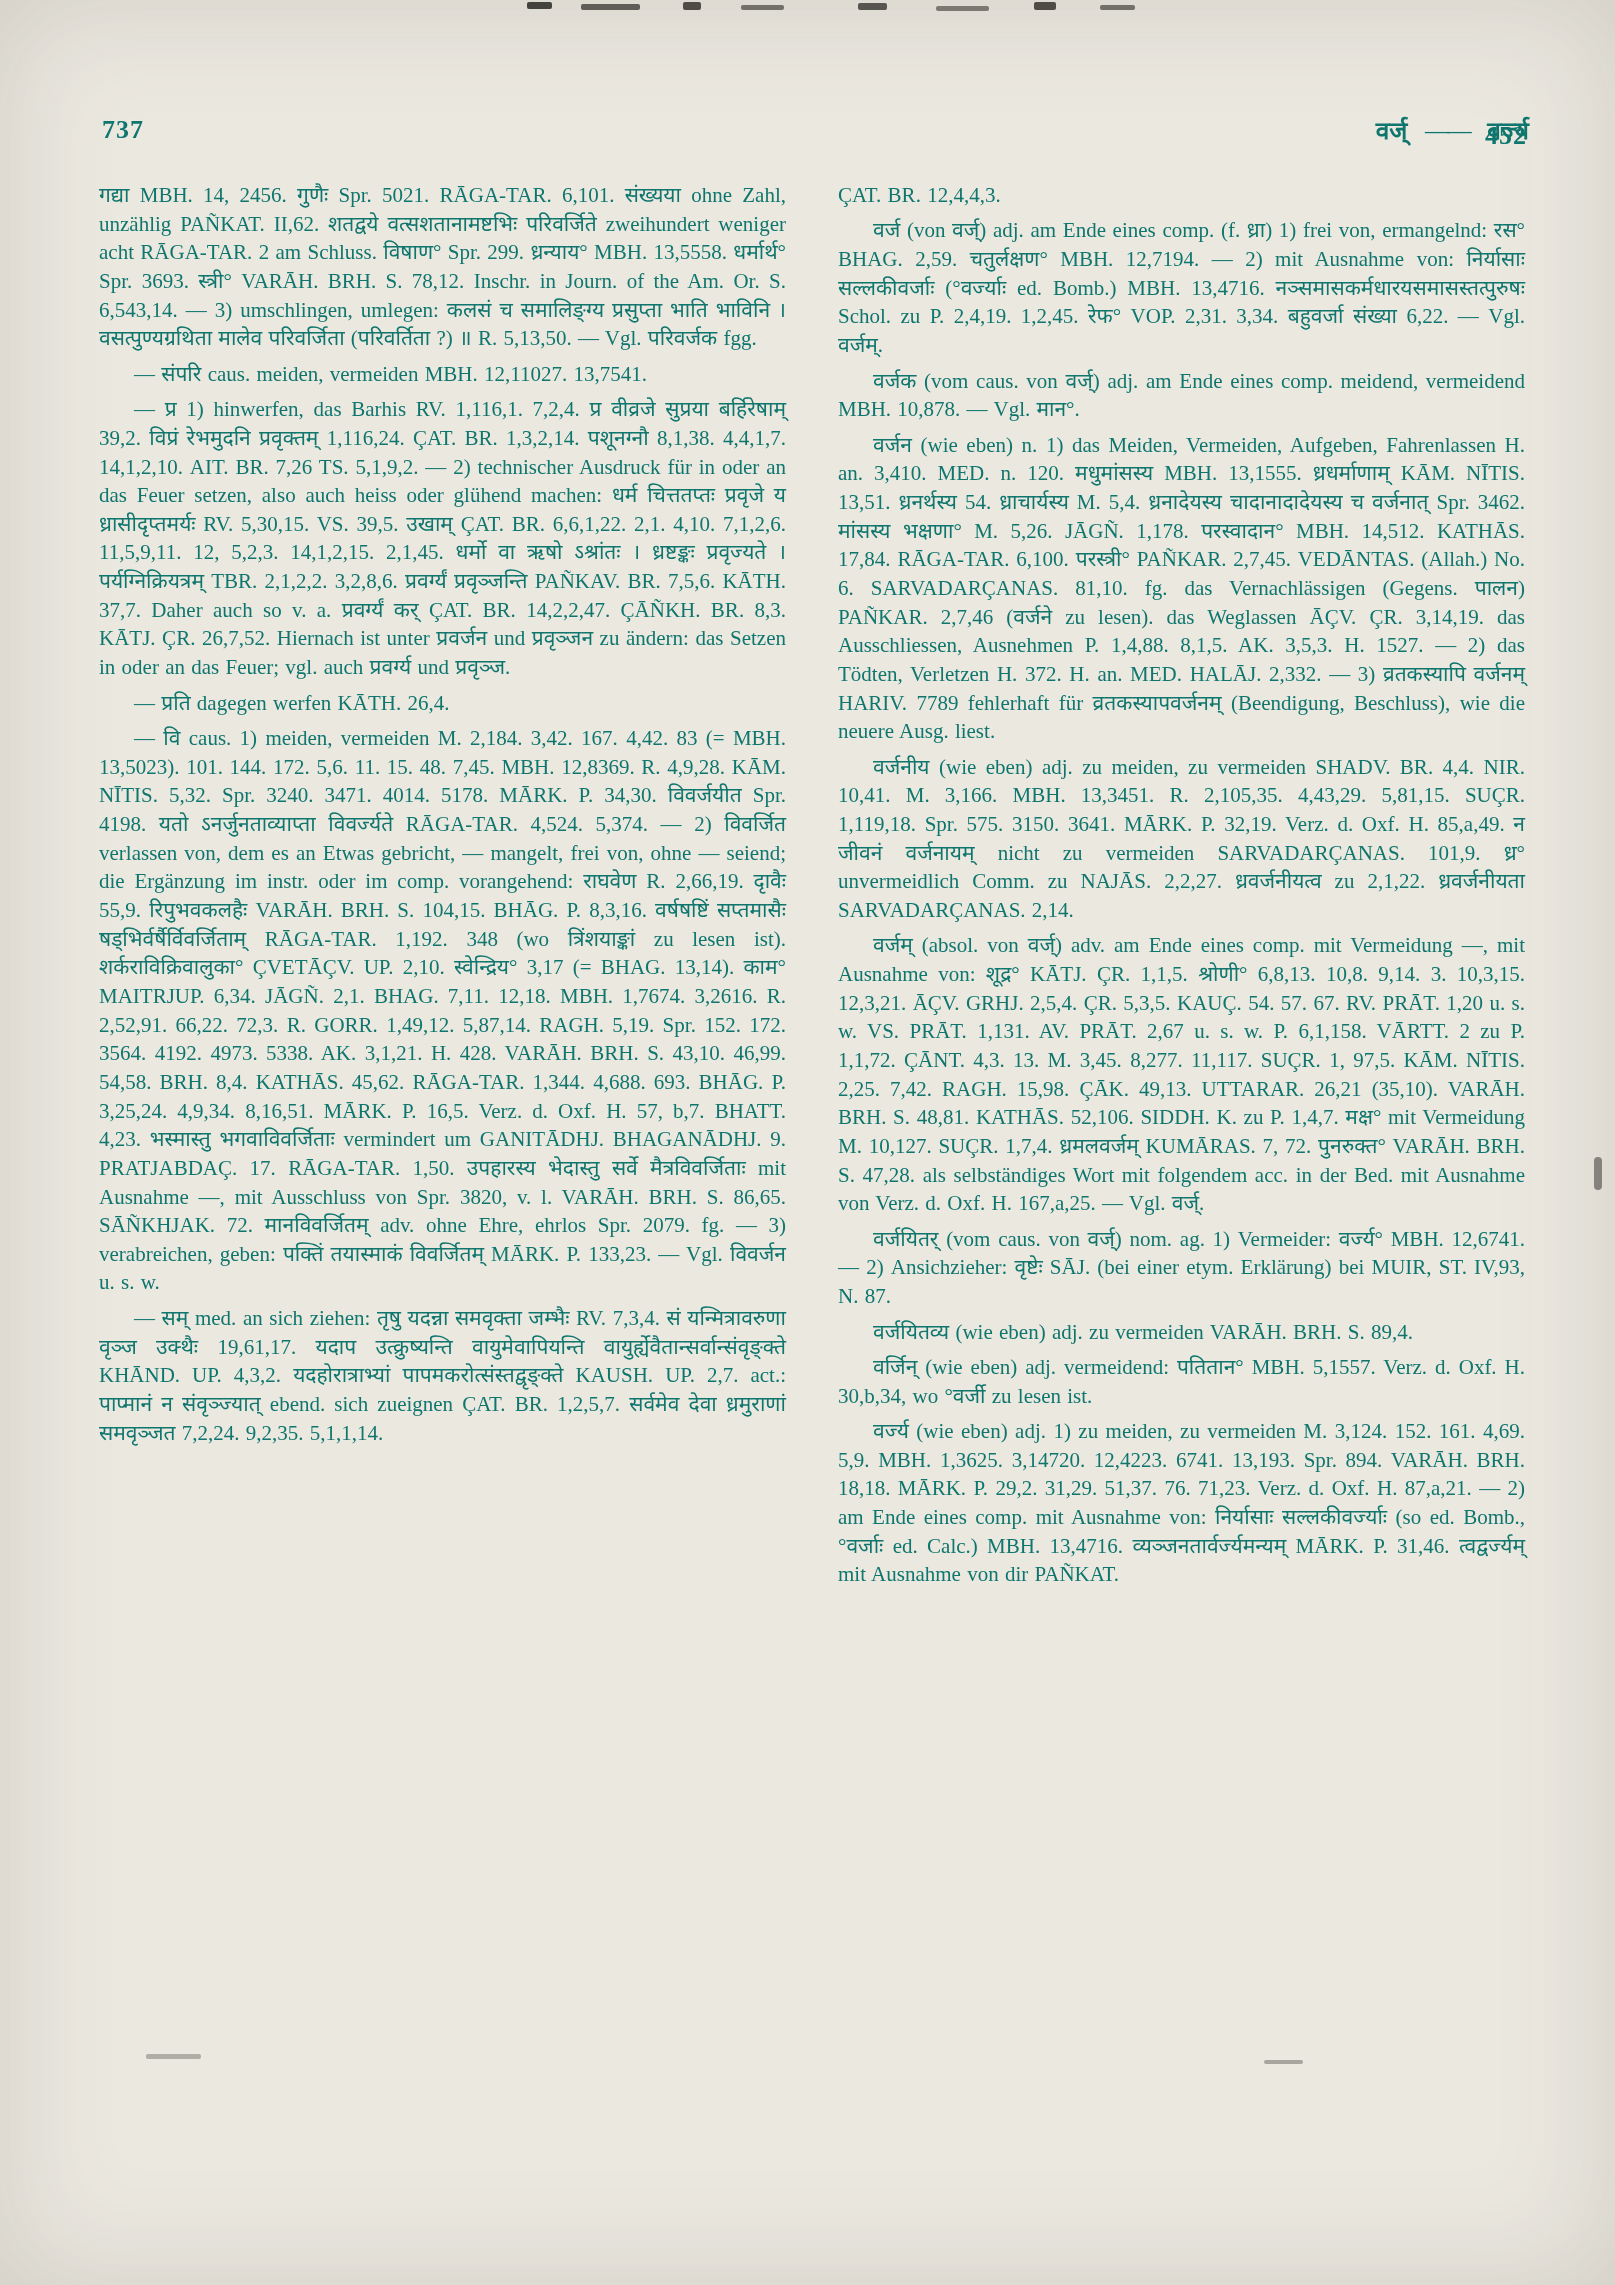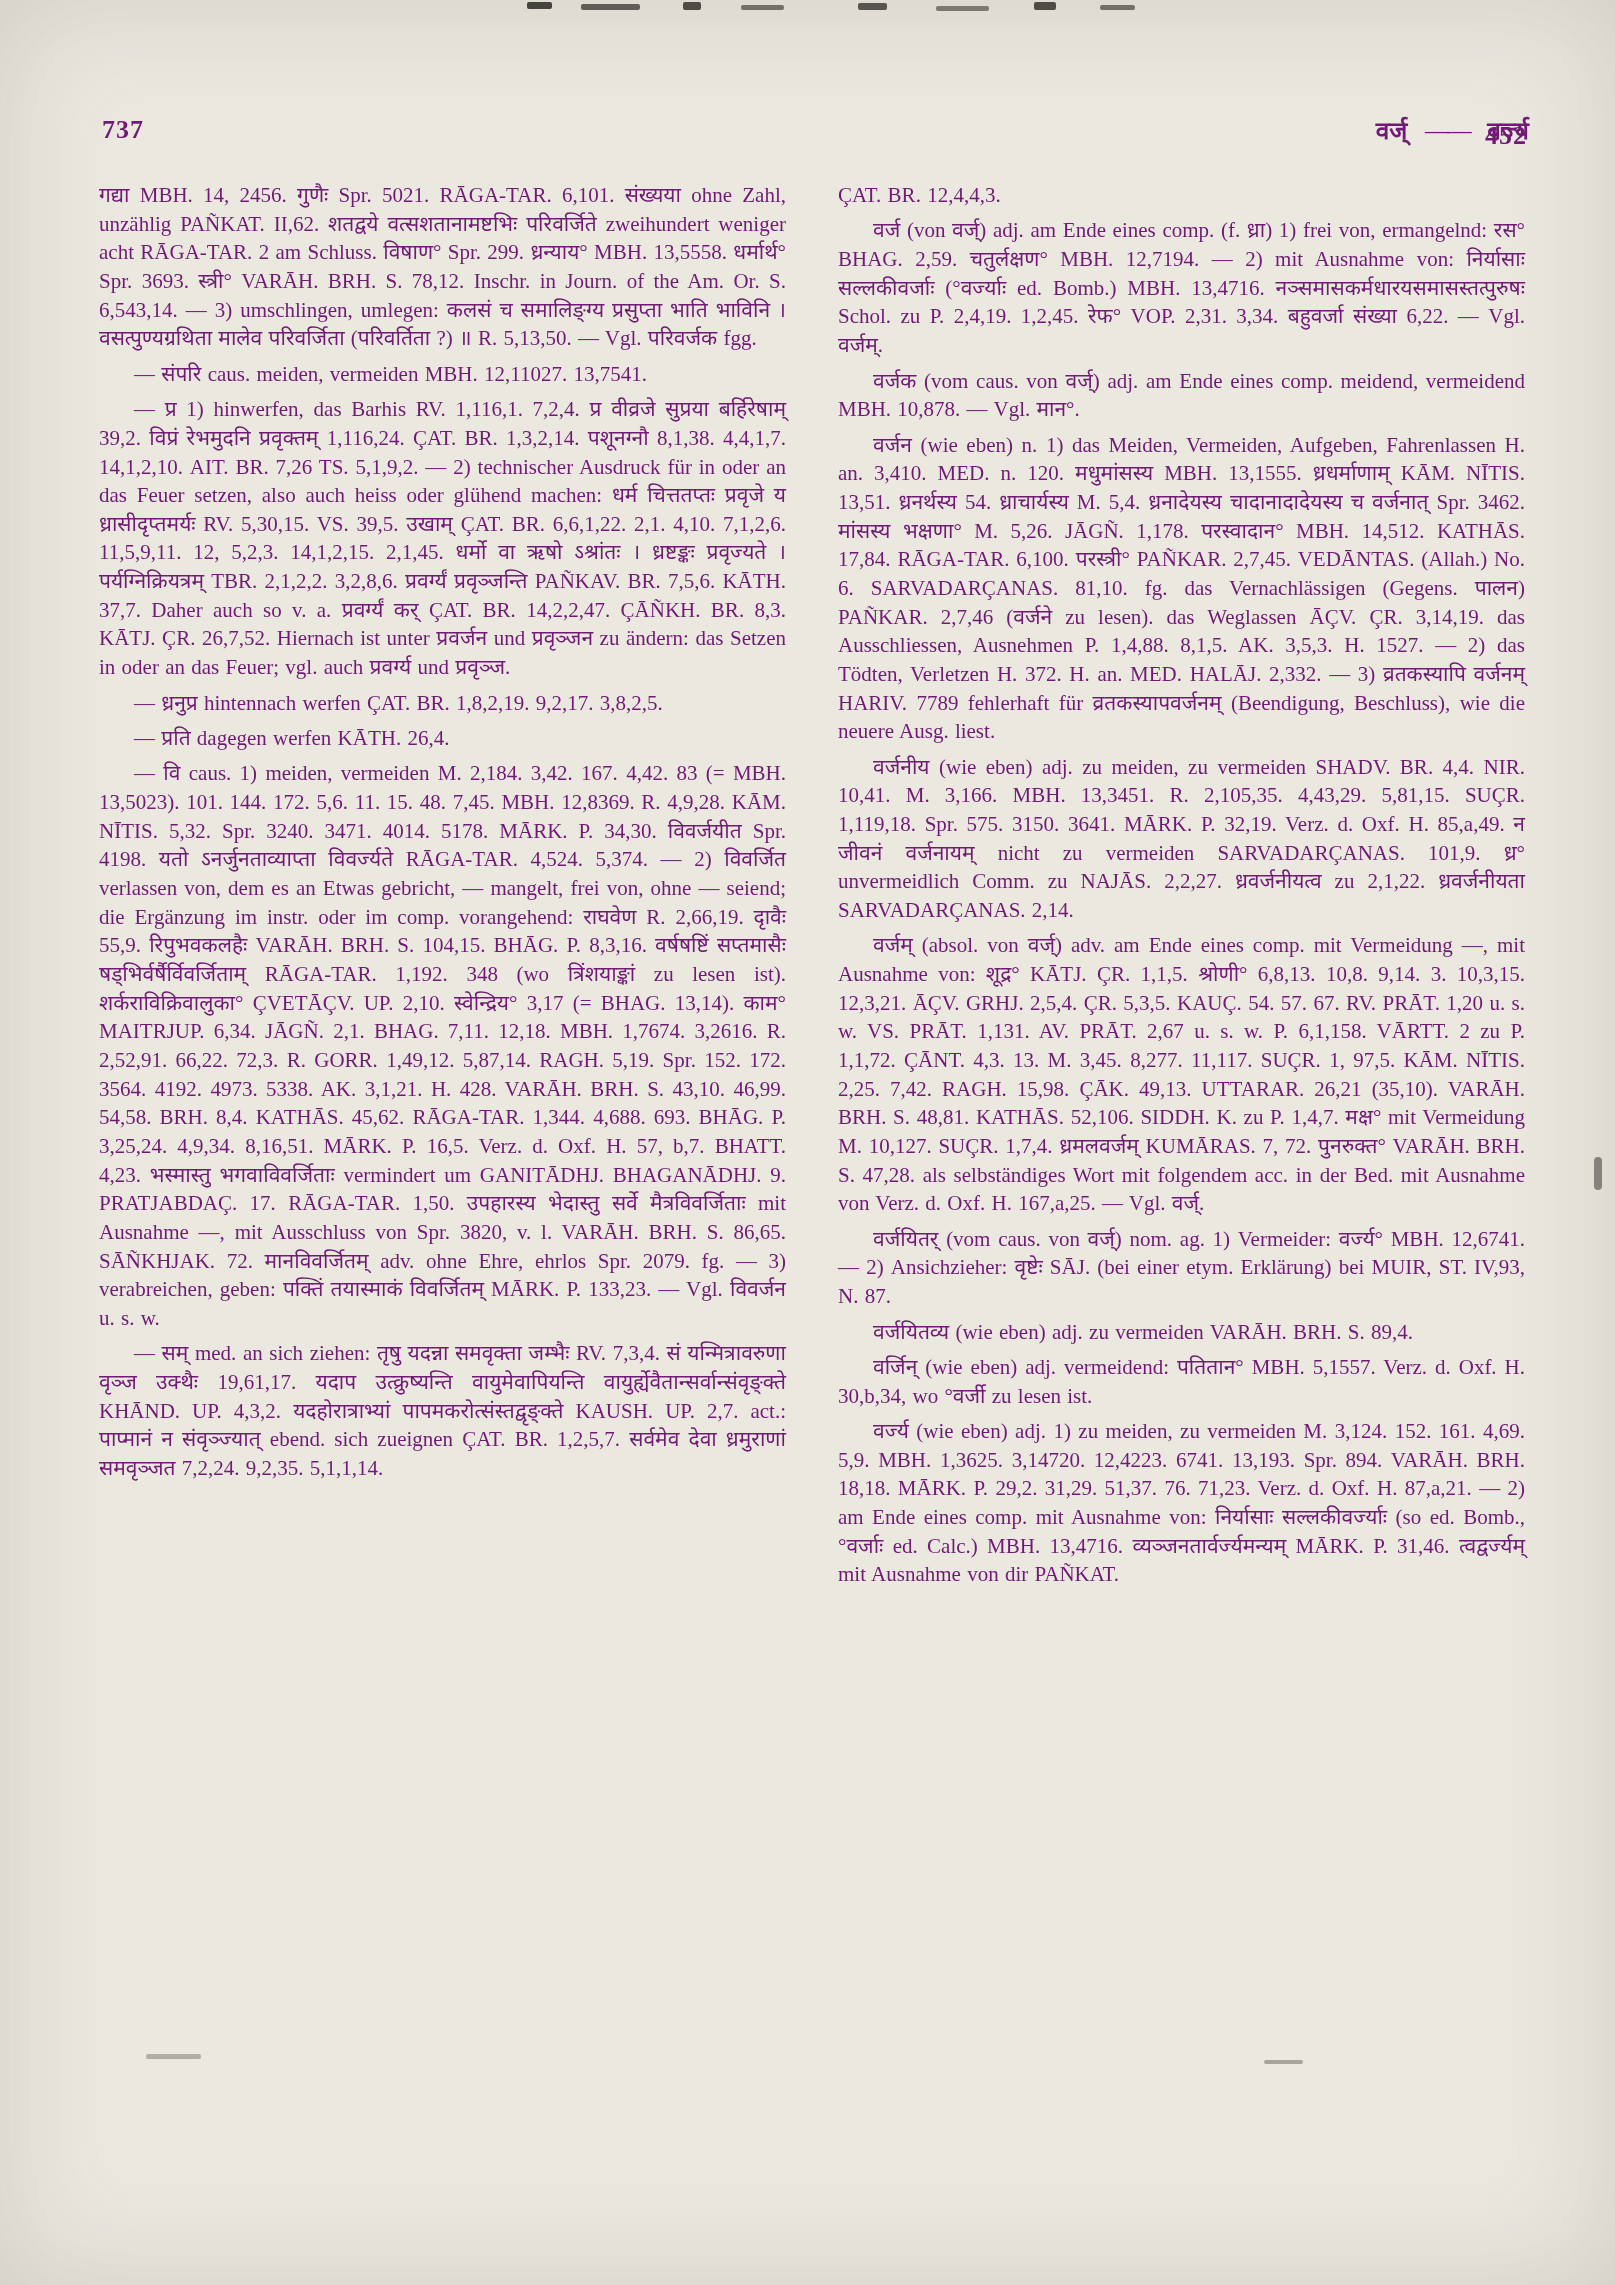--- a/index.html
+++ b/index.html
@@ -3,21 +3,21 @@
 <meta charset="utf-8">
 <style>
   html,body { margin:0; padding:0; background:#b8b4aa; }
   .page {
     position:relative;
     width:1615px; height:2286px;
     margin:0 auto;
     background:#ebe8e0;
     box-shadow: inset 0 0 117px rgba(90,85,70,.18);
     font-family:"Liberation Serif", serif;
-    color:#701a75;
+    color:#0f766e;
     overflow:hidden;
   }
   
   .header { position:absolute; top:109px; left:98px; right:86px; height:47px; }
   .pageno { font-size:26px; font-weight:bold; letter-spacing:1px; }
   .pageno.left  { position:absolute; left:3.9px; top:5.9px; }
   .pageno.right { position:absolute; right:2px; top:11.7px; }
   .heading {
     position:absolute; left:0; right:0; top:3.9px;
     text-align:right; font-size:24.4px; font-weight:bold;
@@ -75,21 +75,20 @@
       <span>वर्ज्</span><span class="sep">——</span><span>वर्ज्य</span>
     </div>
     <div class="pageno right">452</div>
   </div>
 
   <div class="columns">
     <div class="col">
         <p class="para noindent">गद्या MBH. 14, 2456. गुणैः Spr. 5021. RĀGA-TAR. 6,101. संख्यया ohne Zahl, unzählig PAÑKAT. II,62. शतद्वये वत्सशतानामष्टभिः परिवर्जिते zweihundert weniger acht RĀGA-TAR. 2 am Schluss. विषाण° Spr. 299. ध्रन्याय° MBH. 13,5558. धर्मार्थ° Spr. 3693. स्त्री° VARĀH. BRH. S. 78,12. Inschr. in Journ. of the Am. Or. S. 6,543,14. — 3) umschlingen, umlegen: कलसं च समालिङ्ग्य प्रसुप्ता भाति भाविनि । वसत्पुण्यग्रथिता मालेव परिवर्जिता (परिवर्तिता ?) ॥ R. 5,13,50. — Vgl. परिवर्जक fgg.</p>
         <p class="para">— संपरि caus. meiden, vermeiden MBH. 12,11027. 13,7541.</p>
         <p class="para">— प्र 1) hinwerfen, das Barhis RV. 1,116,1. 7,2,4. प्र वीव्रजे सुप्रया बर्हिरेषाम् 39,2. विप्रं रेभमुदनि प्रवृक्तम् 1,116,24. ÇAT. BR. 1,3,2,14. पशूनग्नौ 8,1,38. 4,4,1,7. 14,1,2,10. AIT. BR. 7,26 TS. 5,1,9,2. — 2) technischer Ausdruck für in oder an das Feuer setzen, also auch heiss oder glühend machen: धर्म चित्ततप्तः प्रवृजे य ध्रासीदृप्तमर्यः RV. 5,30,15. VS. 39,5. उखाम् ÇAT. BR. 6,6,1,22. 2,1. 4,10. 7,1,2,6. 11,5,9,11. 12, 5,2,3. 14,1,2,15. 2,1,45. धर्मो वा ऋषो ऽश्रांतः । ध्रष्टङ्कः प्रवृज्यते । पर्यग्निक्रियत्रम् TBR. 2,1,2,2. 3,2,8,6. प्रवर्ग्यं प्रवृञ्जन्ति PAÑKAV. BR. 7,5,6. KĀTH. 37,7. Daher auch so v. a. प्रवर्ग्यं कर् ÇAT. BR. 14,2,2,47. ÇĀÑKH. BR. 8,3. KĀTJ. ÇR. 26,7,52. Hiernach ist unter प्रवर्जन und प्रवृञ्जन zu ändern: das Setzen in oder an das Feuer; vgl. auch प्रवर्ग्य und प्रवृञ्ज.</p>
-        <p class="para">— ध्रनुप्र hintennach werfen ÇAT. BR. 1,8,2,19. 9,2,17. 3,8,2,5.</p>
         <p class="para">— प्रति dagegen werfen KĀTH. 26,4.</p>
         <p class="para">— वि caus. 1) meiden, vermeiden M. 2,184. 3,42. 167. 4,42. 83 (= MBH. 13,5023). 101. 144. 172. 5,6. 11. 15. 48. 7,45. MBH. 12,8369. R. 4,9,28. KĀM. NĪTIS. 5,32. Spr. 3240. 3471. 4014. 5178. MĀRK. P. 34,30. विवर्जयीत Spr. 4198. यतो ऽनर्जुनताव्याप्ता विवर्ज्यते RĀGA-TAR. 4,524. 5,374. — 2) विवर्जित verlassen von, dem es an Etwas gebricht, — mangelt, frei von, ohne — seiend; die Ergänzung im instr. oder im comp. vorangehend: राघवेण R. 2,66,19. दृावैः 55,9. रिपुभवकलहैः VARĀH. BRH. S. 104,15. BHĀG. P. 8,3,16. वर्षषष्टिं सप्तमासैः षड्भिर्वर्षैर्विवर्जिताम् RĀGA-TAR. 1,192. 348 (wo त्रिंशयाङ्कां zu lesen ist). शर्कराविक्रिवालुका° ÇVETĀÇV. UP. 2,10. स्वेन्द्रिय° 3,17 (= BHAG. 13,14). काम° MAITRJUP. 6,34. JĀGÑ. 2,1. BHAG. 7,11. 12,18. MBH. 1,7674. 3,2616. R. 2,52,91. 66,22. 72,3. R. GORR. 1,49,12. 5,87,14. RAGH. 5,19. Spr. 152. 172. 3564. 4192. 4973. 5338. AK. 3,1,21. H. 428. VARĀH. BRH. S. 43,10. 46,99. 54,58. BRH. 8,4. KATHĀS. 45,62. RĀGA-TAR. 1,344. 4,688. 693. BHĀG. P. 3,25,24. 4,9,34. 8,16,51. MĀRK. P. 16,5. Verz. d. Oxf. H. 57, b,7. BHATT. 4,23. भस्मास्तु भगवाविवर्जिताः vermindert um GANITĀDHJ. BHAGANĀDHJ. 9. PRATJABDAÇ. 17. RĀGA-TAR. 1,50. उपहारस्य भेदास्तु सर्वे मैत्रविवर्जिताः mit Ausnahme —, mit Ausschluss von Spr. 3820, v. l. VARĀH. BRH. S. 86,65. SĀÑKHJAK. 72. मानविवर्जितम् adv. ohne Ehre, ehrlos Spr. 2079. fg. — 3) verabreichen, geben: पक्तिं तयास्माकं विवर्जितम् MĀRK. P. 133,23. — Vgl. विवर्जन u. s. w.</p>
         <p class="para">— सम् med. an sich ziehen: तृषु यदन्ना समवृक्ता जम्भैः RV. 7,3,4. सं यन्मित्रावरुणा वृञ्ज उक्थैः 19,61,17. यदाप उत्क्रुष्यन्ति वायुमेवापियन्ति वायुर्ह्येवैतान्सर्वान्संवृङ्क्ते KHĀND. UP. 4,3,2. यदहोरात्राभ्यां पापमकरोत्संस्तद्वृङ्क्ते KAUSH. UP. 2,7. act.: पाप्मानं न संवृञ्ज्यात् ebend. sich zueignen ÇAT. BR. 1,2,5,7. सर्वमेव देवा ध्रमुराणां समवृञ्जत 7,2,24. 9,2,35. 5,1,1,14.</p>
       </div>
     <div class="col">
         <p class="para noindent">ÇAT. BR. 12,4,4,3.</p>
         <p class="para">वर्ज (von वर्ज्) adj. am Ende eines comp. (f. ध्रा) 1) frei von, ermangelnd: रस° BHAG. 2,59. चतुर्लक्षण° MBH. 12,7194. — 2) mit Ausnahme von: निर्यासाः सल्लकीवर्जाः (°वर्ज्याः ed. Bomb.) MBH. 13,4716. नञ्समासकर्मधारयसमासस्तत्पुरुषः Schol. zu P. 2,4,19. 1,2,45. रेफ° VOP. 2,31. 3,34. बहुवर्जा संख्या 6,22. — Vgl. वर्जम्.</p>
         <p class="para">वर्जक (vom caus. von वर्ज्) adj. am Ende eines comp. meidend, vermeidend MBH. 10,878. — Vgl. मान°.</p>
         <p class="para">वर्जन (wie eben) n. 1) das Meiden, Vermeiden, Aufgeben, Fahrenlassen H. an. 3,410. MED. n. 120. मधुमांसस्य MBH. 13,1555. ध्रधर्माणाम् KĀM. NĪTIS. 13,51. ध्रनर्थस्य 54. ध्राचार्यस्य M. 5,4. ध्रनादेयस्य चादानादादेयस्य च वर्जनात् Spr. 3462. मांसस्य भक्षणा° M. 5,26. JĀGÑ. 1,178. परस्वादान° MBH. 14,512. KATHĀS. 17,84. RĀGA-TAR. 6,100. परस्त्री° PAÑKAR. 2,7,45. VEDĀNTAS. (Allah.) No. 6. SARVADARÇANAS. 81,10. fg. das Vernachlässigen (Gegens. पालन) PAÑKAR. 2,7,46 (वर्जने zu lesen). das Weglassen ĀÇV. ÇR. 3,14,19. das Ausschliessen, Ausnehmen P. 1,4,88. 8,1,5. AK. 3,5,3. H. 1527. — 2) das Tödten, Verletzen H. 372. H. an. MED. HALĀJ. 2,332. — 3) व्रतकस्यापि वर्जनम् HARIV. 7789 fehlerhaft für व्रतकस्यापवर्जनम् (Beendigung, Beschluss), wie die neuere Ausg. liest.</p>
         <p class="para">वर्जनीय (wie eben) adj. zu meiden, zu vermeiden SHADV. BR. 4,4. NIR. 10,41. M. 3,166. MBH. 13,3451. R. 2,105,35. 4,43,29. 5,81,15. SUÇR. 1,119,18. Spr. 575. 3150. 3641. MĀRK. P. 32,19. Verz. d. Oxf. H. 85,a,49. न जीवनं वर्जनायम् nicht zu vermeiden SARVADARÇANAS. 101,9. ध्र° unvermeidlich Comm. zu NAJĀS. 2,2,27. ध्रवर्जनीयत्व zu 2,1,22. ध्रवर्जनीयता SARVADARÇANAS. 2,14.</p>

